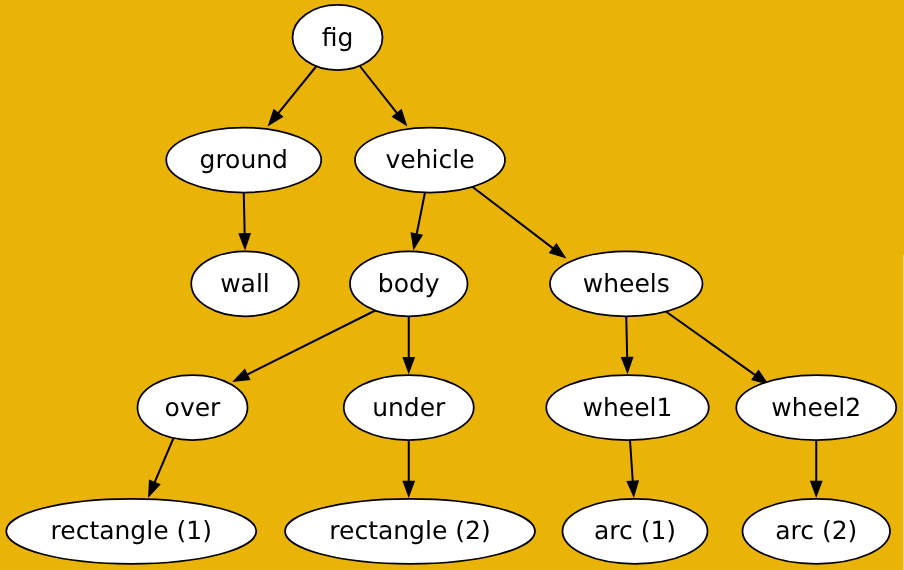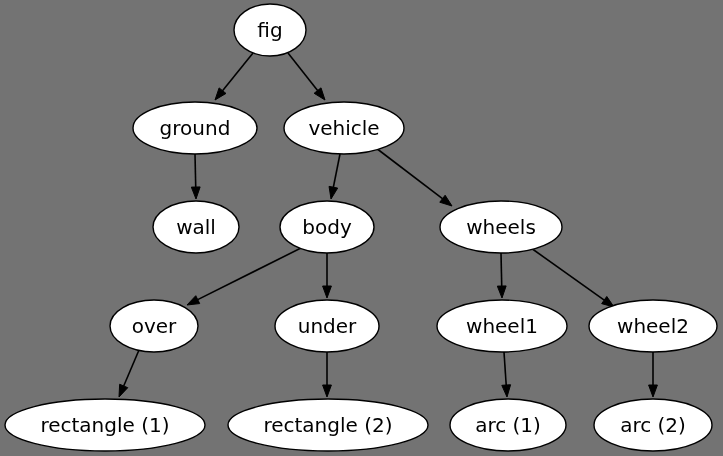--- a/index.html
+++ b/index.html
@@ -7,21 +7,21 @@
     padding: 0;
     background: #ffffff;
   }
   body {
     font-family: "DejaVu Sans", sans-serif;
   }
   #graph-canvas {
     position: relative;
     width: 723px;
     height: 456px;
-    background: #737373;
+    background: #eab308;
     overflow: hidden;
   }
   #graph-svg {
     display: block;
     width: 723px;
     height: 456px;
   }
   .node-ellipse {
     fill: #ffffff;
     stroke: #000000;

